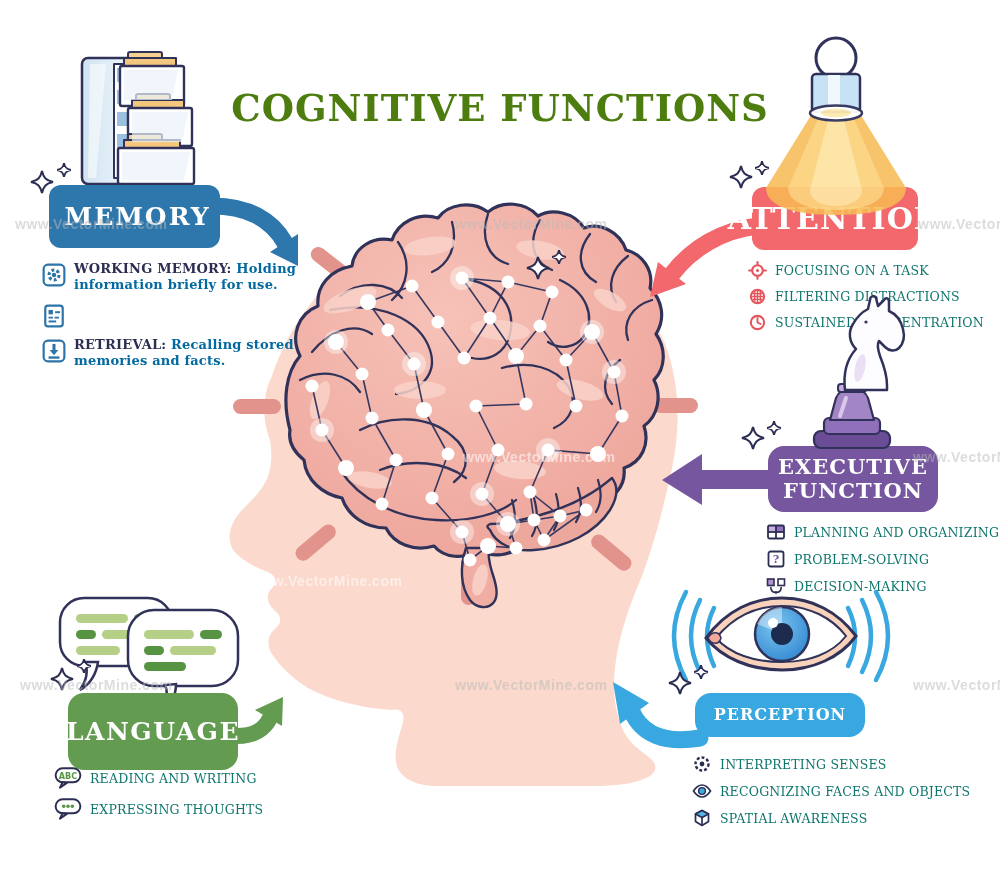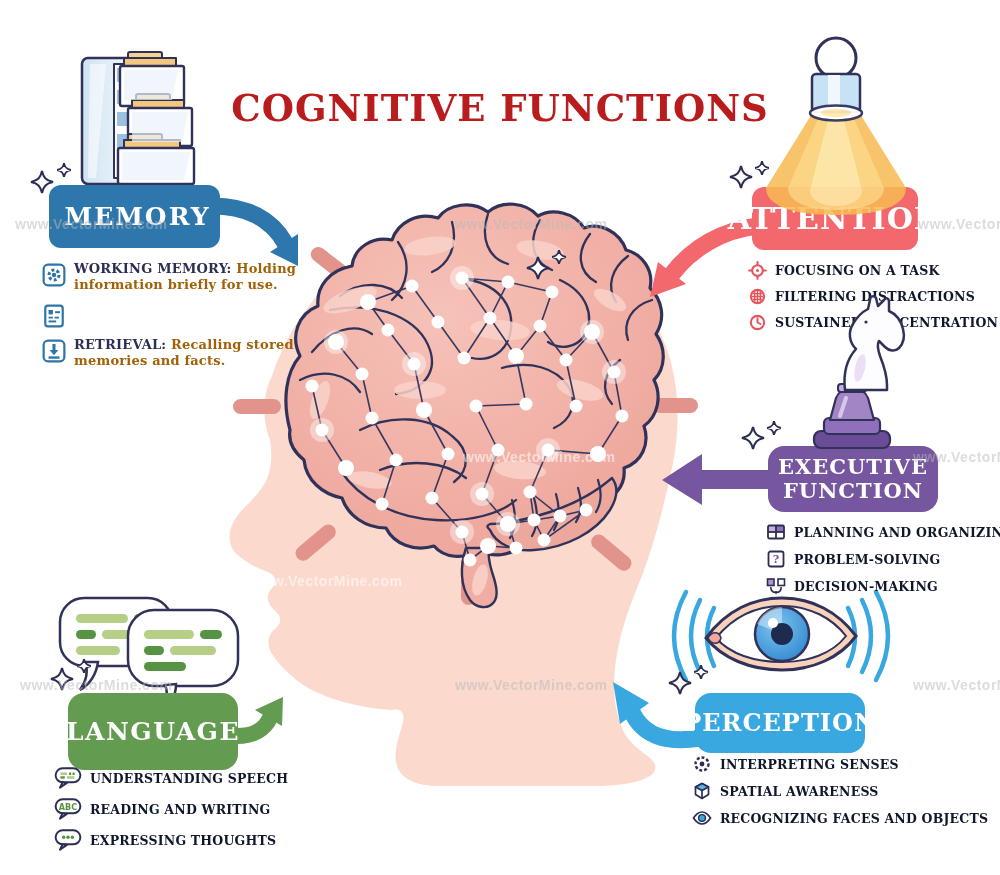--- a/index.html
+++ b/index.html
@@ -2,37 +2,37 @@
 <html><head>
 <meta charset="utf-8">
 <style>
   html,body{margin:0;padding:0;background:#ffffff;}
   #stage{position:relative;width:1000px;height:875px;background:#ffffff;overflow:hidden;
          font-family:"DejaVu Serif",serif;}
   svg.layer{position:absolute;left:0;top:0;width:1000px;height:875px;pointer-events:none;}
   #art-base{z-index:1;}
   #art-top{z-index:3;}
   .title{position:absolute;left:0;right:0;top:86px;text-align:center;z-index:2;
-         font-size:37px;font-weight:bold;letter-spacing:1px;color:#b91c1c;}
+         font-size:37px;font-weight:bold;letter-spacing:1px;color:#4d7c0f;}
   .banner{position:absolute;z-index:2;display:flex;align-items:center;justify-content:center;
           color:#fff;font-weight:bold;text-align:center;border-radius:14px;letter-spacing:1px;
           line-height:1.12;padding:0 6px;box-sizing:border-box;}
   #banner-memory{left:49px;top:185px;width:171px;height:63px;font-size:25px;letter-spacing:2px;border-radius:12px;padding-left:12px;}
   #banner-attention{left:752px;top:187px;width:166px;height:63px;font-size:30px;border-radius:12px;}
   #banner-executive{left:768px;top:446px;width:170px;height:66px;font-size:21px;border-radius:16px;}
-  #banner-perception{left:695px;top:693px;width:170px;height:60px;font-size:24px;border-radius:16px;}
+  #banner-perception{left:695px;top:693px;width:170px;height:44px;font-size:16px;border-radius:16px;}
   #banner-language{left:68px;top:693px;width:170px;height:77px;font-size:25px;letter-spacing:1.5px;border-radius:16px;}
   .bullets{position:absolute;z-index:2;}
   .brow{display:flex;align-items:center;gap:8px;margin-bottom:7px;white-space:nowrap;}
   .brow.tall{align-items:flex-start;white-space:normal;margin-bottom:9px;}
   .brow.tall svg{margin-top:2px;}
-  .btxt{font-size:12.5px;font-weight:bold;color:#0f172a;letter-spacing:.2px;}
+  .btxt{font-size:12.5px;font-weight:normal;color:#0f766e;letter-spacing:.2px;}
   .btxt-wrap{font-size:13px;font-weight:bold;letter-spacing:.2px;line-height:1.24;width:228px;}
   .b-label{color:#2b2e52;margin-top:11px;}
-  .b-desc{color:#a16207;}
+  .b-desc{color:#0369a1;}
   #bullets-memory{left:42px;top:261px;}
   #bullets-attention{left:748px;top:261px;}
   #bullets-executive{left:766px;top:522px;}
   #bullets-perception{left:692px;top:754px;}
   #bullets-language{left:54px;top:766px;}
   .wm{position:absolute;z-index:6;font-family:"Liberation Sans",sans-serif;font-weight:bold;
       font-size:14px;letter-spacing:.5px;pointer-events:none;white-space:nowrap;}
   .wm-g{color:#b9b9b9;opacity:.5;}
   .wm-w{color:#ffffff;opacity:.55;}
 </style>
@@ -487,47 +487,36 @@
   <div class="bullets" id="bullets-perception">
     <div class="brow">
       <svg width="20" height="20" viewBox="0 0 20 20">
         <circle cx="10" cy="10" r="6.5" fill="none" stroke="#2b2e52" stroke-width="2.4" stroke-dasharray="2.9 2"></circle>
         <circle cx="10" cy="10" r="2.4" fill="#2b2e52"></circle>
       </svg>
       <div class="btxt">INTERPRETING SENSES</div>
     </div>
     <div class="brow">
       <svg width="20" height="20" viewBox="0 0 20 20">
+        <path d="M1.5,10 C4.5,5.5 7,4 10,4 C13,4 15.5,5.5 18.5,10 C15.5,14.5 13,16 10,16 C7,16 4.5,14.5 1.5,10 Z" fill="#fff" stroke="#2b2e52" stroke-width="1.7"></path>
+        <circle cx="10" cy="10" r="3.4" fill="#3aa8e0" stroke="#2b2e52" stroke-width="1.4"></circle>
+      </svg>
+      <div class="btxt">RECOGNIZING FACES AND OBJECTS</div>
+    </div>
+    <div class="brow">
+      <svg width="20" height="20" viewBox="0 0 20 20">
         <path d="M10,2.5 L16.5,6 L16.5,13.5 L10,17.5 L3.5,13.5 L3.5,6 Z" fill="#fff" stroke="#2b2e52" stroke-width="1.7" stroke-linejoin="round"></path>
         <path d="M3.5,6 L10,9.5 L16.5,6 L10,2.5 Z" fill="#54b7e8" stroke="#2b2e52" stroke-width="1.7" stroke-linejoin="round"></path>
         <line x1="10" y1="9.5" x2="10" y2="17.5" stroke="#2b2e52" stroke-width="1.7"></line>
       </svg>
       <div class="btxt">SPATIAL AWARENESS</div>
     </div>
-    <div class="brow">
-      <svg width="20" height="20" viewBox="0 0 20 20">
-        <path d="M1.5,10 C4.5,5.5 7,4 10,4 C13,4 15.5,5.5 18.5,10 C15.5,14.5 13,16 10,16 C7,16 4.5,14.5 1.5,10 Z" fill="#fff" stroke="#2b2e52" stroke-width="1.7"></path>
-        <circle cx="10" cy="10" r="3.4" fill="#3aa8e0" stroke="#2b2e52" stroke-width="1.4"></circle>
-      </svg>
-      <div class="btxt">RECOGNIZING FACES AND OBJECTS</div>
-    </div>
   </div>
 
   <div class="bullets" id="bullets-language">
-    <div class="brow">
-      <svg width="28" height="24" viewBox="0 0 26 22">
-        <rect x="1.5" y="2" width="23" height="13" rx="6.5" fill="#fff" stroke="#2b2e52" stroke-width="1.8"></rect>
-        <path d="M8,15 L5.5,20 L12,15.5 Z" fill="#fff" stroke="#2b2e52" stroke-width="1.8" stroke-linejoin="round"></path>
-        <line x1="6" y1="7" x2="12" y2="7" stroke="#a9c87d" stroke-width="2.2"></line>
-        <line x1="14" y1="7" x2="20" y2="7" stroke="#569343" stroke-width="2.2" stroke-dasharray="2 1.2"></line>
-        <line x1="6" y1="10.5" x2="10" y2="10.5" stroke="#569343" stroke-width="2.2"></line>
-        <line x1="12" y1="10.5" x2="19" y2="10.5" stroke="#a9c87d" stroke-width="2.2"></line>
-      </svg>
-      <div class="btxt">UNDERSTANDING SPEECH</div>
-    </div>
     <div class="brow">
       <svg width="28" height="24" viewBox="0 0 26 22">
         <rect x="1.5" y="2" width="23" height="13" rx="6.5" fill="#fff" stroke="#2b2e52" stroke-width="1.8"></rect>
         <path d="M8,15 L5.5,20 L12,15.5 Z" fill="#fff" stroke="#2b2e52" stroke-width="1.8" stroke-linejoin="round"></path>
         <text x="13" y="12" text-anchor="middle" font-family="DejaVu Sans,sans-serif" font-weight="bold" font-size="7.5" fill="#569343">ABC</text>
       </svg>
       <div class="btxt">READING AND WRITING</div>
     </div>
     <div class="brow">
       <svg width="28" height="24" viewBox="0 0 26 22">

